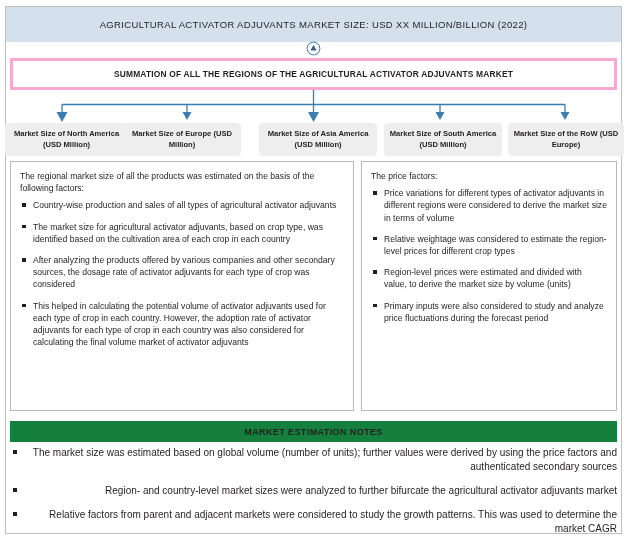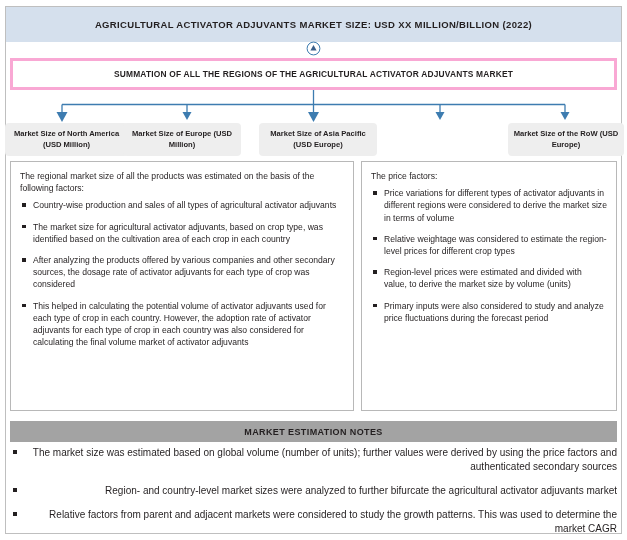--- a/index.html
+++ b/index.html
@@ -36,21 +36,21 @@
     width: 615px;
     height: 35px;
     background: #d5e0ed;
     display: flex;
     align-items: center;
     justify-content: center;
     box-sizing: border-box;
   }
   .title-text {
     font-size: 9.5px;
-    font-weight: bold;
+    font-weight: normal;
     letter-spacing: 0.35px;
     color: #231f20;
     text-align: center;
     white-space: nowrap;
   }
   
   .circle-arrow {
     position: absolute;
     left: 306px;
     top: 41px;
@@ -167,21 +167,21 @@
     height: 3.5px;
     background: #231f20;
   }
   
   .notes-band {
     position: absolute;
     left: 10px;
     top: 421px;
     width: 607px;
     height: 21px;
-    background: #a3a3a3;
+    background: #15803d;
     display: flex;
     align-items: center;
     justify-content: center;
   }
   .notes-band-text {
     font-size: 9px;
     font-weight: bold;
     letter-spacing: 0.4px;
     color: #231f20;
   }
@@ -245,21 +245,24 @@
   </svg>
 
   <div class="regions-row">
     <div class="region-box" style="left:0px; width:123px;">
       <span class="region-label">Market Size of North America (USD Million)</span>
     </div>
     <div class="region-box" style="left:118px; width:118px;">
       <span class="region-label">Market Size of Europe (USD Million)</span>
     </div>
     <div class="region-box" style="left:254px; width:118px;">
-      <span class="region-label">Market Size of Asia Pacific (USD Europe)</span>
+      <span class="region-label">Market Size of Asia America (USD Million)</span>
+    </div>
+    <div class="region-box" style="left:379px; width:118px;">
+      <span class="region-label">Market Size of South America (USD Million)</span>
     </div>
     <div class="region-box" style="left:503px; width:116px;">
       <span class="region-label">Market Size of the RoW (USD Europe)</span>
     </div>
   </div>
 
   <div class="panel" id="panel-left">
     <div class="panel-inner">
       <p class="panel-intro">The regional market size of all the products was estimated on the basis of the following factors:</p>
       <ul class="bullets">

